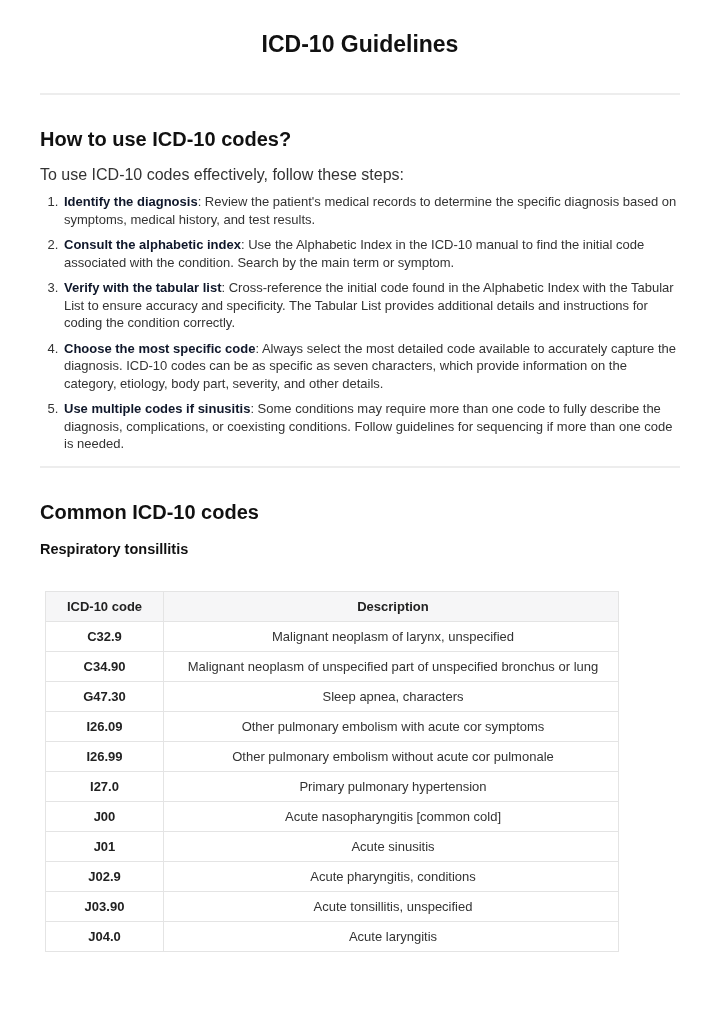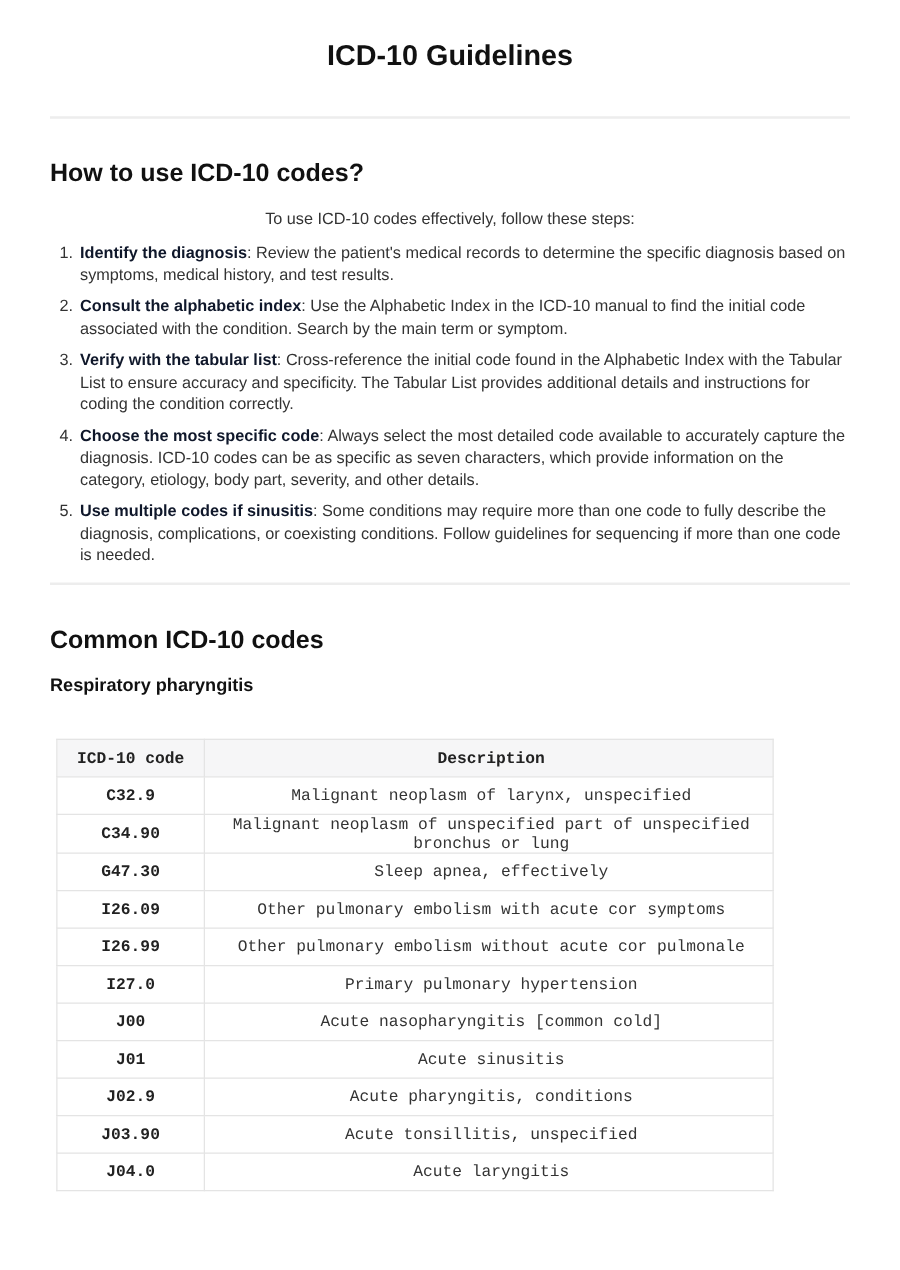--- a/index.html
+++ b/index.html
@@ -32,23 +32,22 @@
   .rule-2 { margin-top: 13px; }
   h2.section-heading {
     margin: 33px 0 0 0;
     font-size: 20px;
     line-height: 22px;
     color: #111111;
     font-weight: bold;
   }
   p.intro {
     margin: 16px 0 0 0;
-    font-size: 13px;
+    font-size: 16px;
     line-height: 17px;
-    text-align: center;
   }
   ol.steps {
     margin: 10px 0 0 0;
     padding-left: 22px;
     font-size: 13px;
     line-height: 17.5px;
   }
   ol.steps li { margin-bottom: 8px; padding-left: 2px; }
   ol.steps li strong { color: #0f172a; }
   h3.sub-heading {
@@ -56,21 +55,20 @@
     font-size: 14.5px;
     line-height: 16px;
     color: #111111;
     font-weight: bold;
   }
   table.codes {
     margin: 34px 0 0 5px;
     border-collapse: collapse;
     width: 574px;
     table-layout: fixed;
-    font-family: Liberation Mono, monospace;
   }
   table.codes th, table.codes td {
     border: 1px solid #e4e4e4;
     font-size: 13px;
     height: 30px;
     padding: 0;
     vertical-align: middle;
   }
   table.codes th {
     background: #f6f6f7;
@@ -99,41 +97,41 @@
         <li><strong>Verify with the tabular list</strong><span>: Cross-reference the initial code found in the Alphabetic Index with the Tabular List to ensure accuracy and specificity. The Tabular List provides additional details and instructions for coding the condition correctly.</span></li>
         <li><strong>Choose the most specific code</strong><span>: Always select the most detailed code available to accurately capture the diagnosis. ICD-10 codes can be as specific as seven characters, which provide information on the category, etiology, body part, severity, and other details.</span></li>
         <li><strong>Use multiple codes if sinusitis</strong><span>: Some conditions may require more than one code to fully describe the diagnosis, complications, or coexisting conditions. Follow guidelines for sequencing if more than one code is needed.</span></li>
       </ol>
   </section>
 
   <hr class="rule rule-2">
 
   <section>
     <h2 class="section-heading">Common ICD-10 codes</h2>
-    <h3 class="sub-heading">Respiratory pharyngitis</h3>
+    <h3 class="sub-heading">Respiratory tonsillitis</h3>
 
     <table class="codes">
       <thead>
         <tr>
           <th class="col-code">ICD-10 code</th>
           <th class="col-desc">Description</th>
         </tr>
       </thead>
       <tbody id="codes-tbody">
           <tr>
             <td class="col-code">C32.9</td>
             <td class="col-desc">Malignant neoplasm of larynx, unspecified</td>
           </tr>
           <tr>
             <td class="col-code">C34.90</td>
             <td class="col-desc">Malignant neoplasm of unspecified part of unspecified bronchus or lung</td>
           </tr>
           <tr>
             <td class="col-code">G47.30</td>
-            <td class="col-desc">Sleep apnea, effectively</td>
+            <td class="col-desc">Sleep apnea, characters</td>
           </tr>
           <tr>
             <td class="col-code">I26.09</td>
             <td class="col-desc">Other pulmonary embolism with acute cor symptoms</td>
           </tr>
           <tr>
             <td class="col-code">I26.99</td>
             <td class="col-desc">Other pulmonary embolism without acute cor pulmonale</td>
           </tr>
           <tr>

